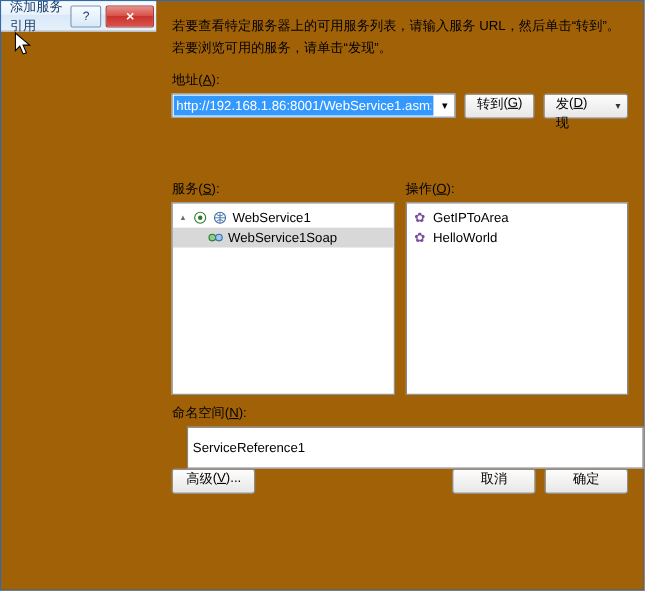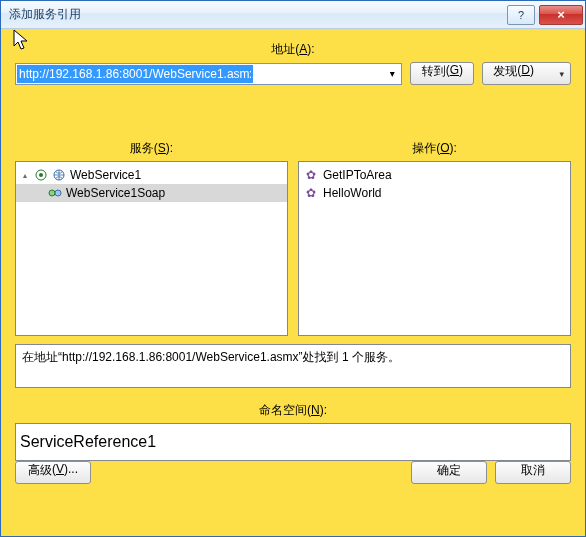--- a/index.html
+++ b/index.html
@@ -7,23 +7,23 @@
     margin: 0;
     font-family: "Microsoft YaHei", "Segoe UI", Tahoma, sans-serif;
     font-size: 12px;
     background: #fff;
     color: #000;
   }
   .window {
     width: 586px;
     height: 537px;
     border: 1px solid #2a6ab7;
-    background: #fde047;
+    background: #a16207;
     display: flex;
-    flex-direction: column;
+    flex-direction: row;
   }
   .titlebar {
     height: 28px;
     background: linear-gradient(to bottom, #f7fbff 0%, #e8f1fb 45%, #d9e9f9 46%, #e6f0fb 100%);
     border-bottom: 1px solid #b8cde2;
     display: flex;
     align-items: center;
     padding: 0 2px 0 8px;
     position: relative;
   }
@@ -55,21 +55,21 @@
     left: 12px; top: 28px;
     pointer-events: none;
   }
   .content {
     padding: 12px 14px 10px 14px;
     display: flex;
     flex-direction: column;
     flex: 1;
   }
   .intro { line-height: 1.7; margin-bottom: 10px; }
-  .label { margin-bottom: 4px; text-align: center; }
+  .label { margin-bottom: 4px; }
   .underline { text-decoration: underline; }
   .addr-row { display: flex; gap: 8px; align-items: center; margin-bottom: 12px; }
   .combo {
     flex: 1;
     height: 22px;
     border: 1px solid #7b95b4;
     background: #fff;
     display: flex; align-items: center;
     position: relative;
   }
@@ -166,22 +166,23 @@
     padding: 4px 6px;
     margin-bottom: 14px;
     overflow: auto;
   }
   .ns-input {
     width: 100%;
     height: 22px;
     border: 1px solid #828790;
     padding: 18px 4px;
     font-family: inherit;
-    font-size: 16px;
+    font-size: 12px;
     outline: none;
+    margin-left: 14px;
   }
   .footer {
     display: flex;
     align-items: center;
     margin-top: 0;
   }
   .footer .spacer { flex: 1; }
   .footer .btn { min-width: 76px; margin-left: 8px; }
   .footer .btn:first-child { margin-left: 0; }
   svg.cursor-svg { width: 18px; height: 24px; }
@@ -199,20 +200,21 @@
     </div>
     <div class="cursor">
       <svg class="cursor-svg" viewBox="0 0 18 24">
         <path d="M1 1 L1 17 L5 13 L8 20 L11 19 L8 12 L14 12 Z" fill="#fff" stroke="#000" stroke-width="1"></path>
       </svg>
     </div>
   </div>
 
   <div class="content">
 
+    <div class="intro">若要查看特定服务器上的可用服务列表，请输入服务 URL，然后单击“转到”。若要浏览可用的服务，请单击“发现”。</div>
 
     <div class="label">
       <span>地址</span>(<span class="underline">A</span>):
     </div>
 
     <div class="addr-row">
       <div class="combo">
         <input class="combo-input" style="width: 236px;" value="http://192.168.1.86:8001/WebService1.asmx">
         <span class="combo-arrow">▾</span>
       </div>
@@ -273,32 +275,29 @@
             </div>
             <div class="op-row">
               <span class="gear-icon">✿</span>
               <span>HelloWorld</span>
             </div>
           </div>
         </div>
       </div>
     </div>
 
-    <div class="status-box">
-      <span>在地址“http://192.168.1.86:8001/WebService1.asmx”处找到 1 个服务。</span>
-    </div>
 
     <div class="label">
       <span>命名空间</span>(<span class="underline">N</span>):
     </div>
     <input class="ns-input" value="ServiceReference1" style="">
 
     <div class="footer">
       <button class="btn">
         <span>高级</span>(<span class="underline">V</span>)...
       </button>
       <span class="spacer"></span>
+      <button class="btn">取消</button>
       <button class="btn">确定</button>
-      <button class="btn">取消</button>
     </div>
 
   </div>
 </div>
 
 </body></html>

